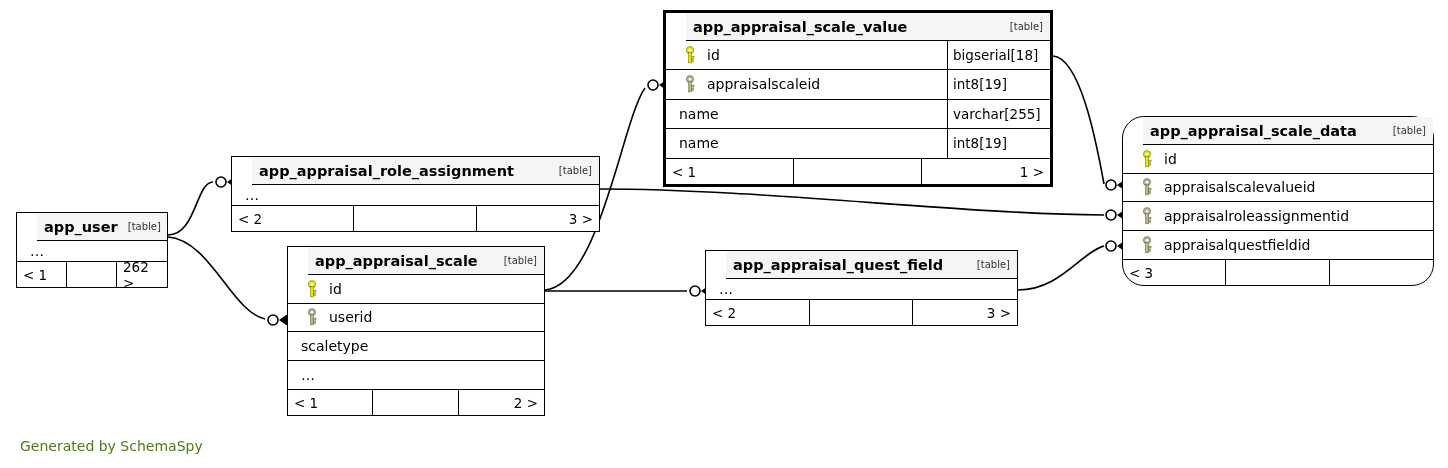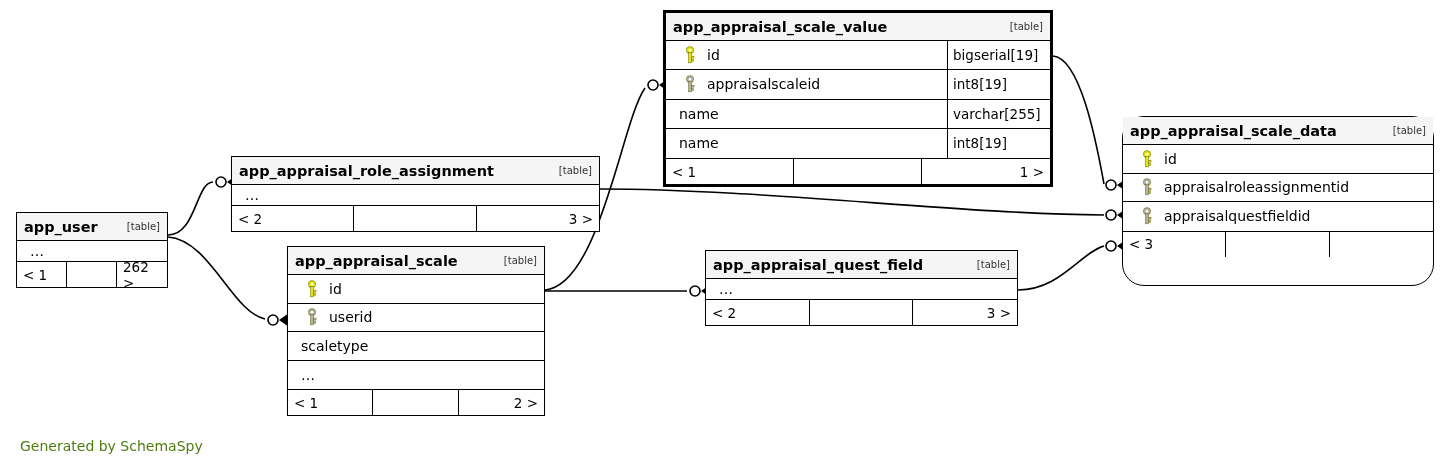--- a/index.html
+++ b/index.html
@@ -6,21 +6,21 @@
   body{width:1448px;height:468px;position:relative;overflow:hidden;
        font-family:"DejaVu Sans","Liberation Sans",sans-serif;}
   #canvas{position:absolute;inset:0;width:1448px;height:468px;}
   #edges{position:absolute;left:0;top:0;width:1448px;height:468px;pointer-events:none;}
 
   .table{position:absolute;background:#ffffff;border:1px solid #000;box-sizing:border-box;}
   .table.focal{border-width:3px;}
 
   .thead{background:#f5f5f5;border-bottom:1px solid #000;
          display:flex;align-items:center;justify-content:space-between;
-         padding:0 7px;box-sizing:border-box;height:28px;}
+         padding:0 7px;box-sizing:border-box;height:28px;margin-left:20px;}
   .tname{font-weight:bold;font-size:14.5px;color:#000;white-space:nowrap;}
   .ttag{font-size:10px;color:#333;white-space:nowrap;padding-left:10px;}
 
   .row{display:flex;align-items:center;border-bottom:1px solid #000;
        height:29px;box-sizing:border-box;}
   .row:last-child{border-bottom:none;}
   .colname{flex:1 1 auto;display:flex;align-items:center;min-width:0;
            padding-left:13px;box-sizing:border-box;height:100%;}
   .coltype{flex:0 0 auto;border-left:1px solid #000;padding-left:5px;
            display:flex;align-items:center;height:100%;box-sizing:border-box;
@@ -184,21 +184,21 @@
                 <svg width="14" height="18" viewBox="0 0 14 18">
                   <circle cx="7" cy="4.2" r="3.6" fill="#e8e800" stroke="#7a7a14" stroke-width="0.7"></circle>
                   <circle cx="7" cy="4.2" r="1.25" fill="#ffffff"></circle>
                   <rect x="5.6" y="6.4" width="2.8" height="10.4" fill="#e8e800" stroke="#7a7a14" stroke-width="0.6"></rect>
                   <rect x="8.4" y="10.2" width="2.6" height="1.9" fill="#e8e800" stroke="#7a7a14" stroke-width="0.6"></rect>
                   <rect x="8.4" y="13.6" width="2.2" height="1.8" fill="#e8e800" stroke="#7a7a14" stroke-width="0.6"></rect>
                 </svg>
               </span>
               <span class="lbl">id</span>
             </span>
-            <span class="coltype" style="width:103px">bigserial[19]</span>
+            <span class="coltype" style="width:103px">bigserial[18]</span>
           </div>
           <div class="row" style="height:29.25px">
             <span class="colname">
               <span class="keyslot">
                 <svg width="14" height="18" viewBox="0 0 14 18">
                   <circle cx="7" cy="4.2" r="3.6" fill="#b0b0b0" stroke="#7a7a14" stroke-width="0.7"></circle>
                   <circle cx="7" cy="4.2" r="1.25" fill="#ffffff"></circle>
                   <rect x="5.6" y="6.4" width="2.8" height="10.4" fill="#b0b0b0" stroke="#7a7a14" stroke-width="0.6"></rect>
                   <rect x="8.4" y="10.2" width="2.6" height="1.9" fill="#b0b0b0" stroke="#7a7a14" stroke-width="0.6"></rect>
                   <rect x="8.4" y="13.6" width="2.2" height="1.8" fill="#b0b0b0" stroke="#7a7a14" stroke-width="0.6"></rect>
@@ -269,20 +269,34 @@
             <span class="colname">
               <span class="keyslot">
                 <svg width="14" height="18" viewBox="0 0 14 18">
                   <circle cx="7" cy="4.2" r="3.6" fill="#b0b0b0" stroke="#7a7a14" stroke-width="0.7"></circle>
                   <circle cx="7" cy="4.2" r="1.25" fill="#ffffff"></circle>
                   <rect x="5.6" y="6.4" width="2.8" height="10.4" fill="#b0b0b0" stroke="#7a7a14" stroke-width="0.6"></rect>
                   <rect x="8.4" y="10.2" width="2.6" height="1.9" fill="#b0b0b0" stroke="#7a7a14" stroke-width="0.6"></rect>
                   <rect x="8.4" y="13.6" width="2.2" height="1.8" fill="#b0b0b0" stroke="#7a7a14" stroke-width="0.6"></rect>
                 </svg>
               </span>
+              <span class="lbl">appraisalscalevalueid</span>
+            </span>
+          </div>
+          <div class="row" style="height:28.5px">
+            <span class="colname">
+              <span class="keyslot">
+                <svg width="14" height="18" viewBox="0 0 14 18">
+                  <circle cx="7" cy="4.2" r="3.6" fill="#b0b0b0" stroke="#7a7a14" stroke-width="0.7"></circle>
+                  <circle cx="7" cy="4.2" r="1.25" fill="#ffffff"></circle>
+                  <rect x="5.6" y="6.4" width="2.8" height="10.4" fill="#b0b0b0" stroke="#7a7a14" stroke-width="0.6"></rect>
+                  <rect x="8.4" y="10.2" width="2.6" height="1.9" fill="#b0b0b0" stroke="#7a7a14" stroke-width="0.6"></rect>
+                  <rect x="8.4" y="13.6" width="2.2" height="1.8" fill="#b0b0b0" stroke="#7a7a14" stroke-width="0.6"></rect>
+                </svg>
+              </span>
               <span class="lbl">appraisalroleassignmentid</span>
             </span>
           </div>
           <div class="row" style="height:28.5px">
             <span class="colname">
               <span class="keyslot">
                 <svg width="14" height="18" viewBox="0 0 14 18">
                   <circle cx="7" cy="4.2" r="3.6" fill="#b0b0b0" stroke="#7a7a14" stroke-width="0.7"></circle>
                   <circle cx="7" cy="4.2" r="1.25" fill="#ffffff"></circle>
                   <rect x="5.6" y="6.4" width="2.8" height="10.4" fill="#b0b0b0" stroke="#7a7a14" stroke-width="0.6"></rect>

